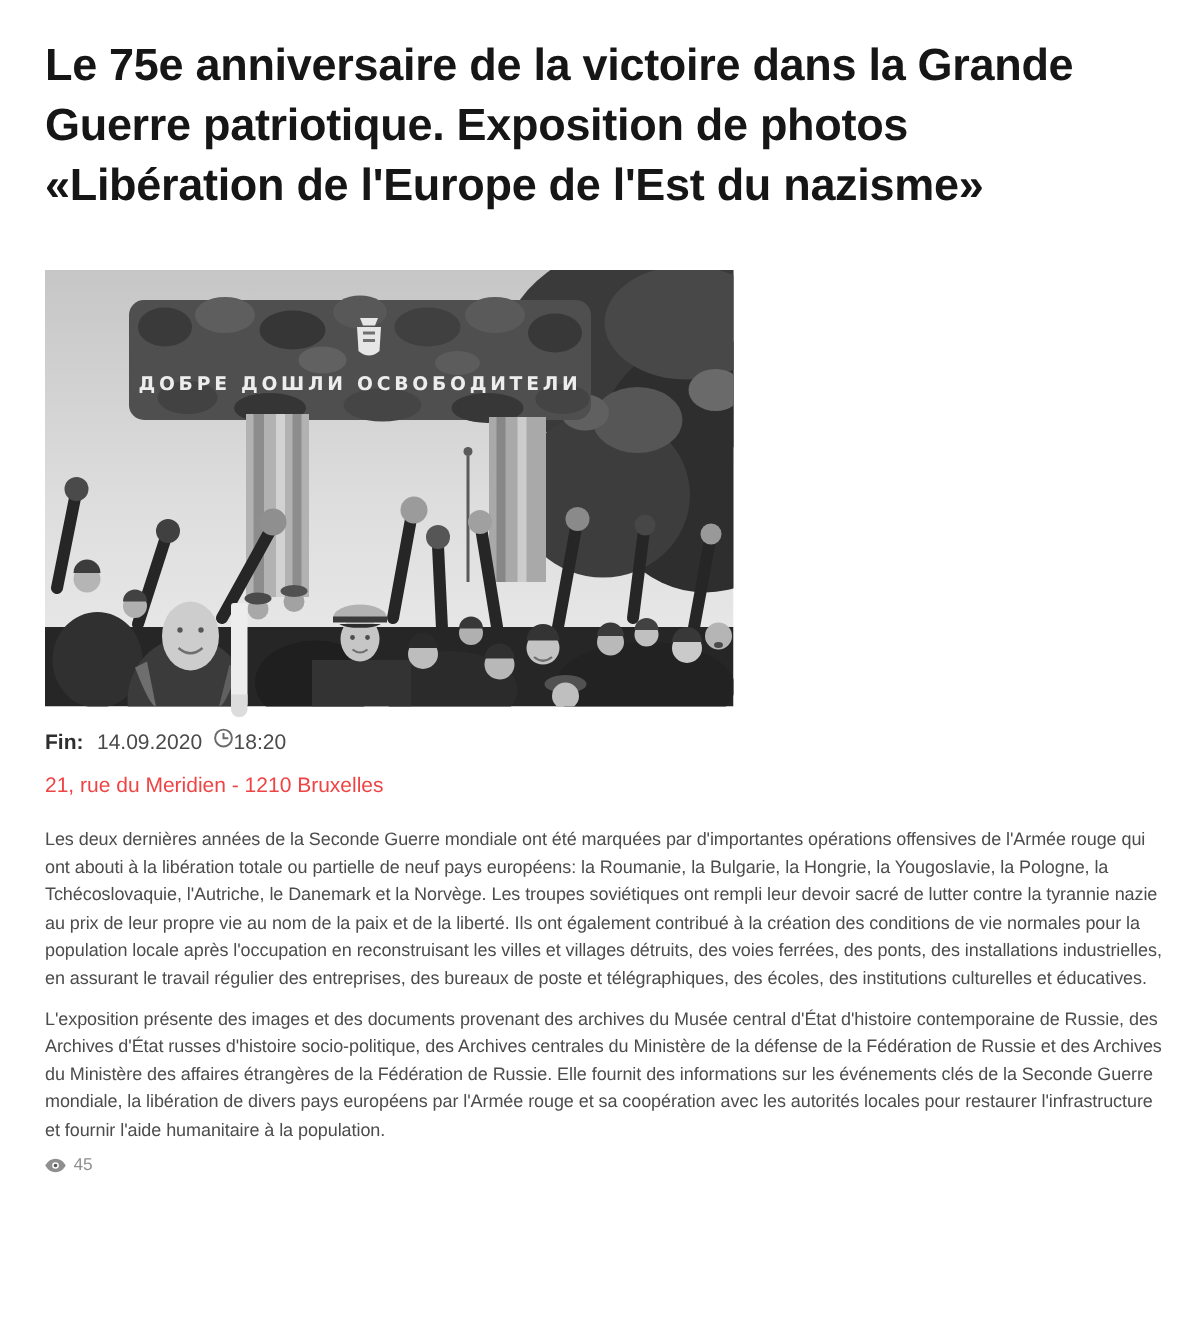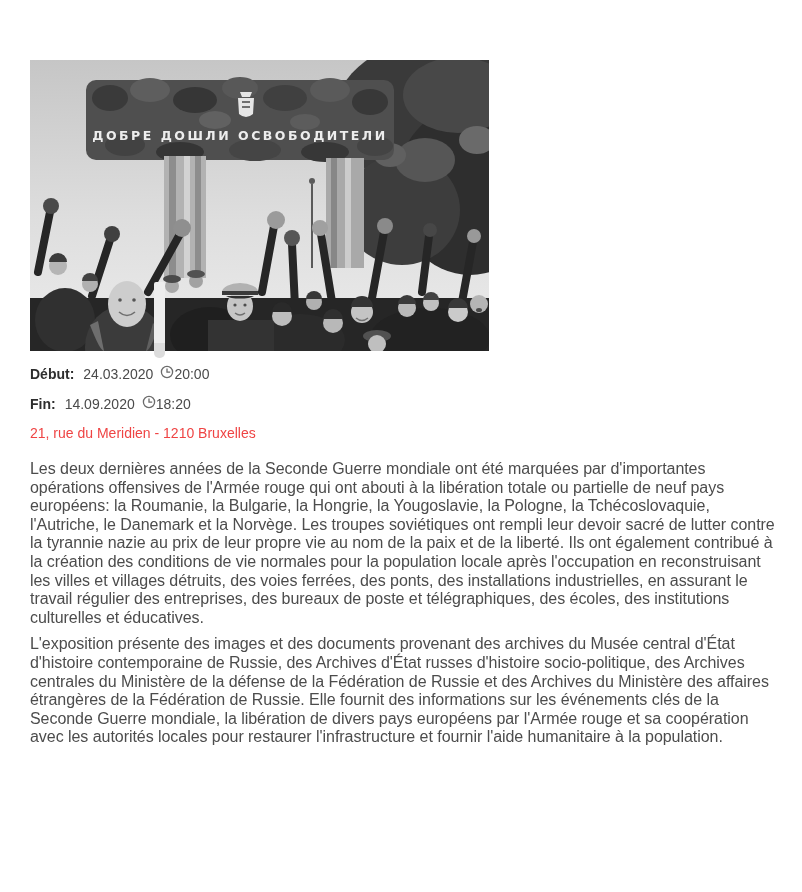--- a/index.html
+++ b/index.html
@@ -57,21 +57,21 @@
     color: #ef4444;
     text-decoration: none;
     margin-bottom: 14px;
   }
   .links { line-height: 16px; }
   .links .row { height: 30px; }
 
   .body-text { margin-top: 5px; max-width: 748px; }
   .body-text p {
     margin: 0 0 8px 0;
-    font-size: 16px;
+    font-size: 12px;
     line-height: 18.6px;
     letter-spacing: -0.05px;
     color: #4c4c4c;
   }
 
   .views {
     display: flex;
     align-items: center;
     gap: 5px;
     margin-top: 6px;
@@ -86,20 +86,21 @@
     letter-spacing: 2.5px;
     fill: #ededed;
     font-weight: 700;
   }
 </style>
 </head>
 <body>
 
 <div class="content">
 
+  <h1 class="page-title">Le 75e anniversaire de la victoire dans la Grande Guerre patriotique. Exposition de photos «Libération de l'Europe de l'Est du nazisme»</h1>
 
   <div class="figure-wrap">
     <svg class="photo" viewBox="0 0 459 291" xmlns="http://www.w3.org/2000/svg">
       <defs>
         <linearGradient id="sky" x1="0" y1="0" x2="0" y2="1">
           <stop offset="0" stop-color="#c6c6c6"></stop>
           <stop offset="0.55" stop-color="#dedede"></stop>
           <stop offset="1" stop-color="#ececec"></stop>
         </linearGradient>
       </defs>
@@ -221,31 +222,20 @@
       <circle cx="428" cy="252" r="10" fill="#cacaca"></circle>
       <path d="M418 248 a10 10 0 0 1 20 0 Z" fill="#383838"></path>
       <circle cx="449" cy="244" r="9" fill="#b5b5b5"></circle>
       <ellipse cx="449" cy="250" rx="3" ry="2" fill="#4a4a4a"></ellipse>
     </svg>
     <div class="drag-handle"></div>
   </div>
 
   <div class="meta">
     <div class="meta-row">
-      <span class="meta-label">Début:</span>
-      <span>24.03.2020</span>
-      <span class="clock-icon">
-        <svg width="14" height="14" viewBox="0 0 14 14">
-            <circle cx="7" cy="7" r="5.6" fill="none" stroke="#6b6b6b" stroke-width="1.3"></circle>
-            <path d="M7 3.6 V7.2 H10.2" fill="none" stroke="#6b6b6b" stroke-width="1.3"></path>
-          </svg>
-      </span>
-      <span>20:00</span>
-    </div>
-    <div class="meta-row">
       <span class="meta-label">Fin:</span>
       <span>14.09.2020</span>
       <span class="clock-icon">
         <svg width="14" height="14" viewBox="0 0 14 14">
             <circle cx="7" cy="7" r="5.6" fill="none" stroke="#6b6b6b" stroke-width="1.3"></circle>
             <path d="M7 3.6 V7.2 H10.2" fill="none" stroke="#6b6b6b" stroke-width="1.3"></path>
           </svg>
       </span>
       <span>18:20</span>
     </div>
@@ -253,14 +243,24 @@
 
   <div class="links">
     <div class="row"><a href="#">21, rue du Meridien - 1210 Bruxelles</a></div>
   </div>
 
   <div class="body-text">
     <p>Les deux dernières années de la Seconde Guerre mondiale ont été marquées par d'importantes opérations offensives de l'Armée rouge qui ont abouti à la libération totale ou partielle de neuf pays européens: la Roumanie, la Bulgarie, la Hongrie, la Yougoslavie, la Pologne, la Tchécoslovaquie, l'Autriche, le Danemark et la Norvège. Les troupes soviétiques ont rempli leur devoir sacré de lutter contre la tyrannie nazie au prix de leur propre vie au nom de la paix et de la liberté. Ils ont également contribué à la création des conditions de vie normales pour la population locale après l'occupation en reconstruisant les villes et villages détruits, des voies ferrées, des ponts, des installations industrielles, en assurant le travail régulier des entreprises, des bureaux de poste et télégraphiques, des écoles, des institutions culturelles et éducatives.</p>
     <p>L'exposition présente des images et des documents provenant des archives du Musée central d'État d'histoire contemporaine de Russie, des Archives d'État russes d'histoire socio-politique, des Archives centrales du Ministère de la défense de la Fédération de Russie et des Archives du Ministère des affaires étrangères de la Fédération de Russie. Elle fournit des informations sur les événements clés de la Seconde Guerre mondiale, la libération de divers pays européens par l'Armée rouge et sa coopération avec les autorités locales pour restaurer l'infrastructure et fournir l'aide humanitaire à la population.</p>
   </div>
 
+  <div class="views">
+    <span style="display:inline-flex;">
+      <svg width="14" height="10" viewBox="0 0 14 10">
+          <path d="M7 0.5 C3.5 0.5 1.2 3 0.3 5 C1.2 7 3.5 9.5 7 9.5 C10.5 9.5 12.8 7 13.7 5 C12.8 3 10.5 0.5 7 0.5 Z" fill="#8f8f8f"></path>
+          <circle cx="7" cy="5" r="2.2" fill="#ffffff"></circle>
+          <circle cx="7" cy="5" r="1.2" fill="#555555"></circle>
+        </svg>
+    </span>
+    <span>45</span>
+  </div>
 
 </div>
 
 </body></html>

